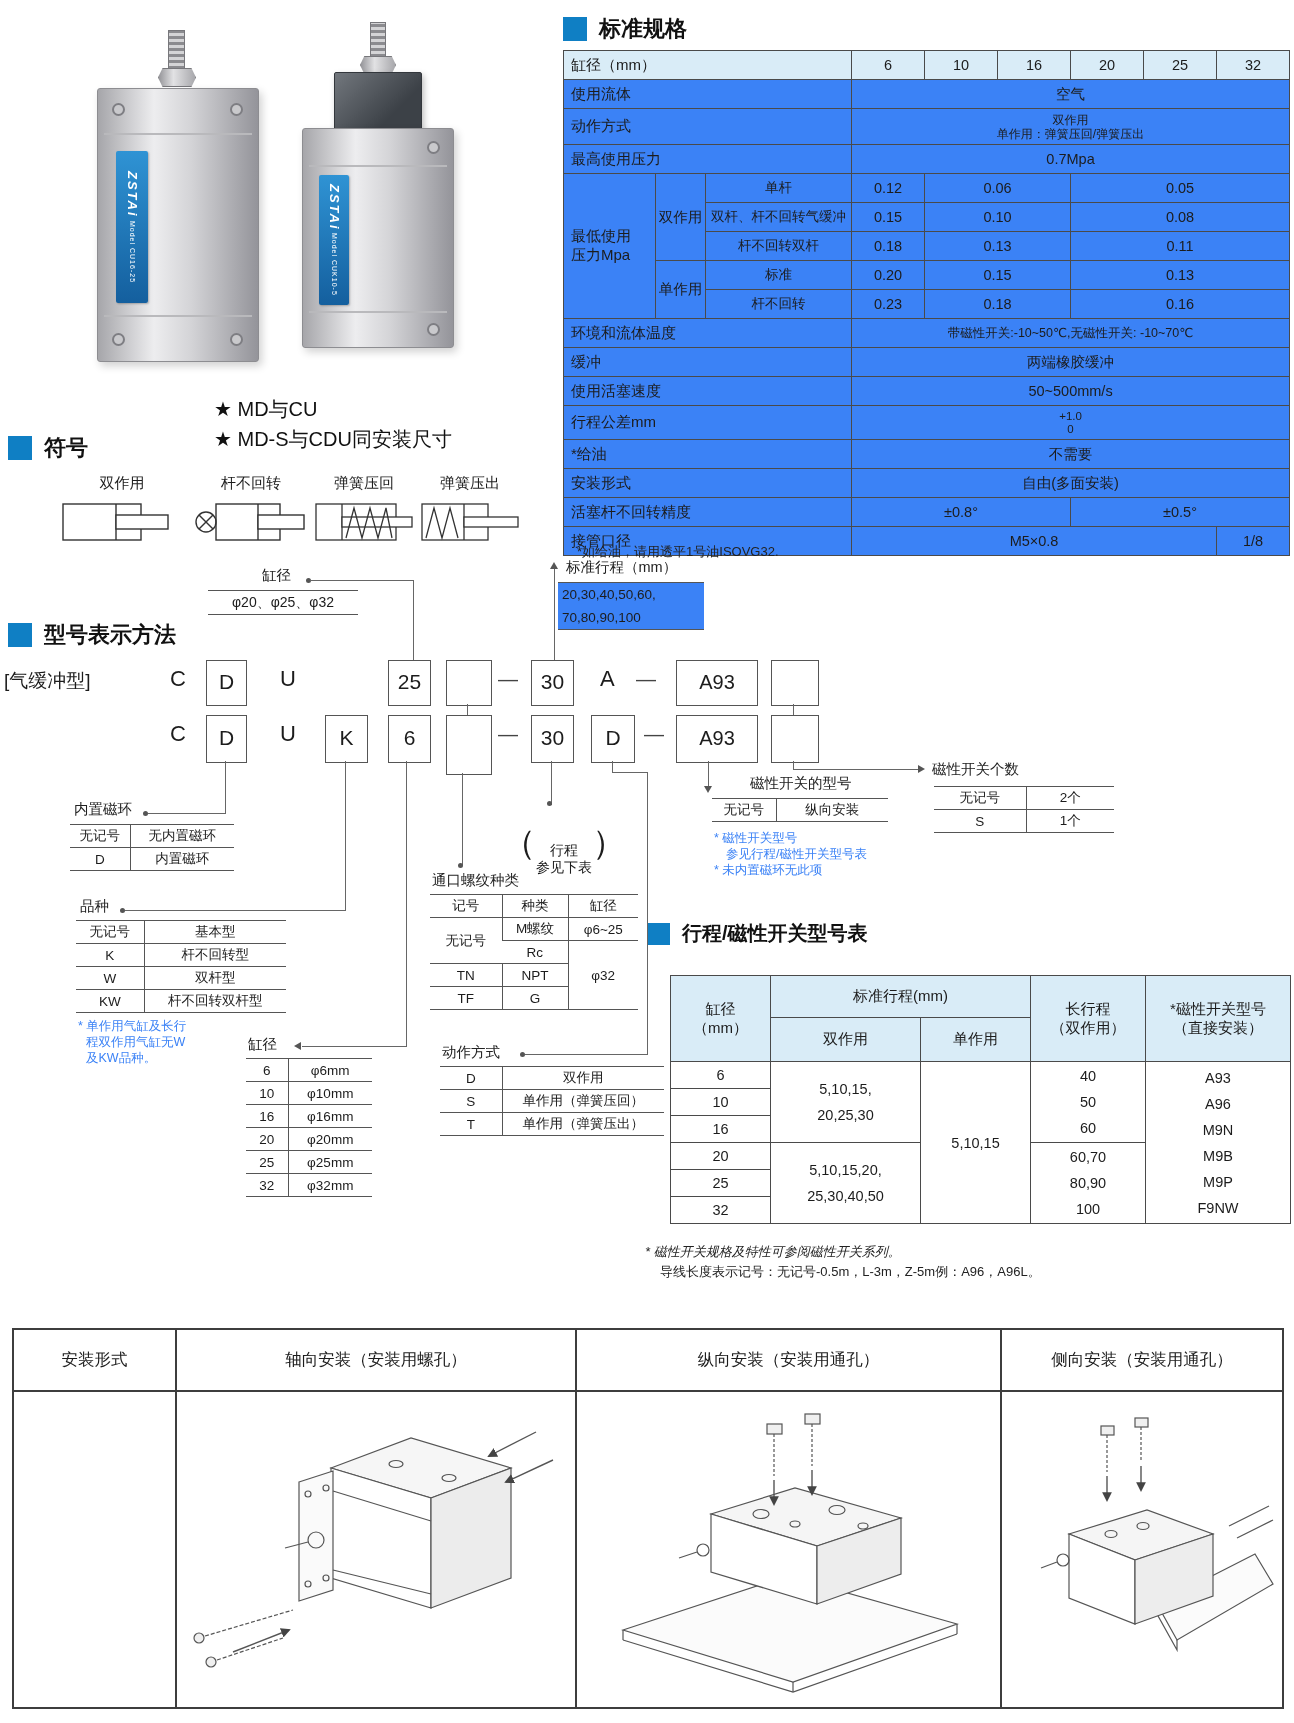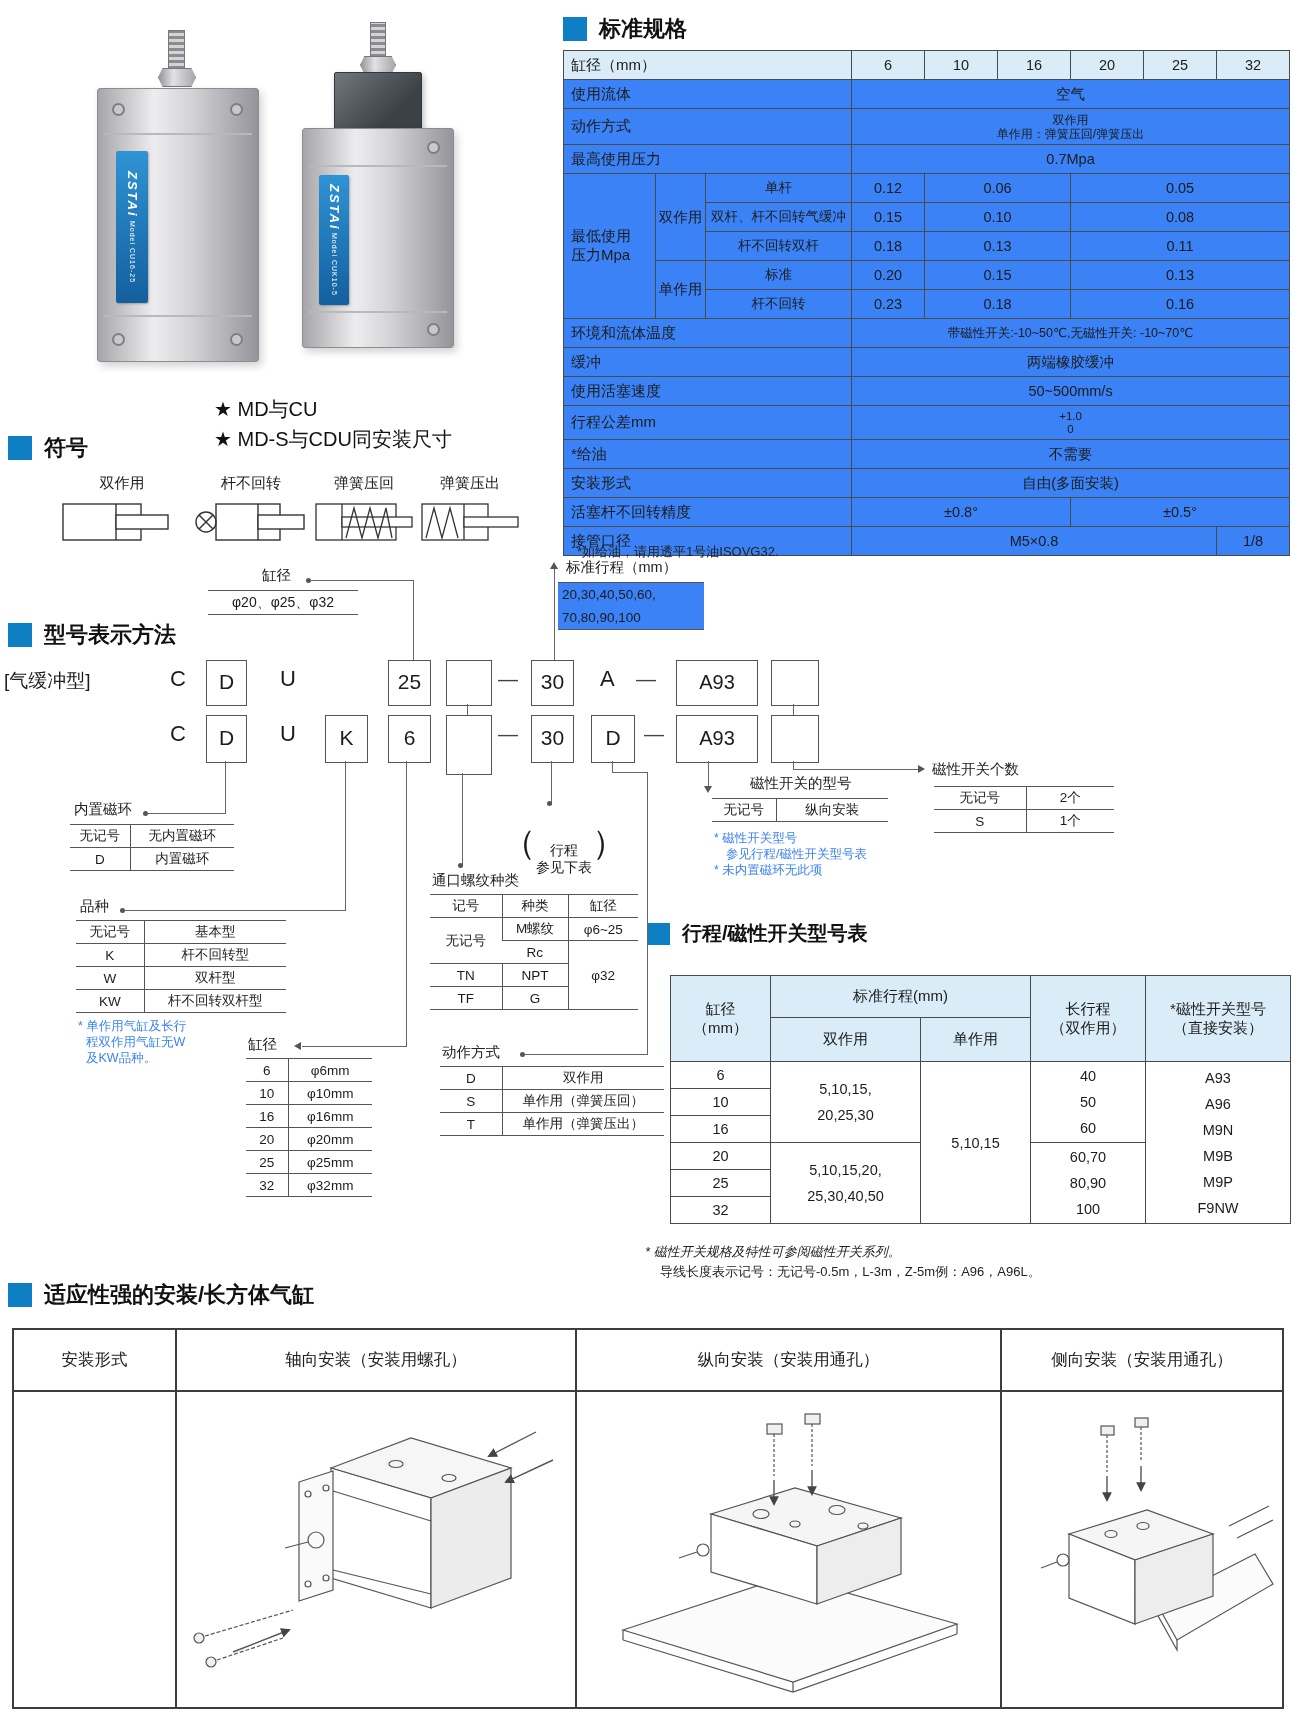--- a/index.html
+++ b/index.html
@@ -602,24 +602,20 @@
           <td>25</td>
         </tr>
     <tr style="height:27px">
           <td>32</td>
         </tr>
   </tbody>
     </table>
   <div class="abs fn" style="left:645px;top:1243px;font-style:italic;">* 磁性开关规格及特性可参阅磁性开关系列。</div>
   <div class="abs fn" style="left:660px;top:1263px;">导线长度表示记号：无记号-0.5m，L-3m，Z-5m例：A96，A96L。</div>
 
-  <div class="sec-title abs" style="left:8px;top:1280px;">
-    <span class="sec-sq"></span>
-    <span>适应性强的安装/长方体气缸</span>
-  </div>
 
   <table class="mount abs" style="left:12px;top:1328px;">
     <colgroup>
         <col style="width:163px">
         <col style="width:400px">
         <col style="width:425px">
         <col style="width:282px">
       </colgroup>
     <tbody>
         <tr>

